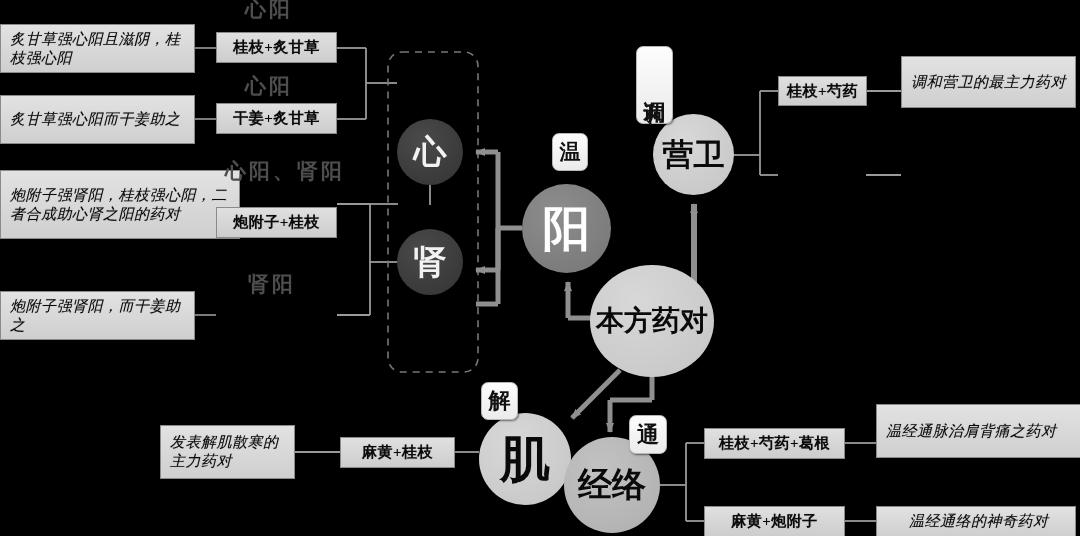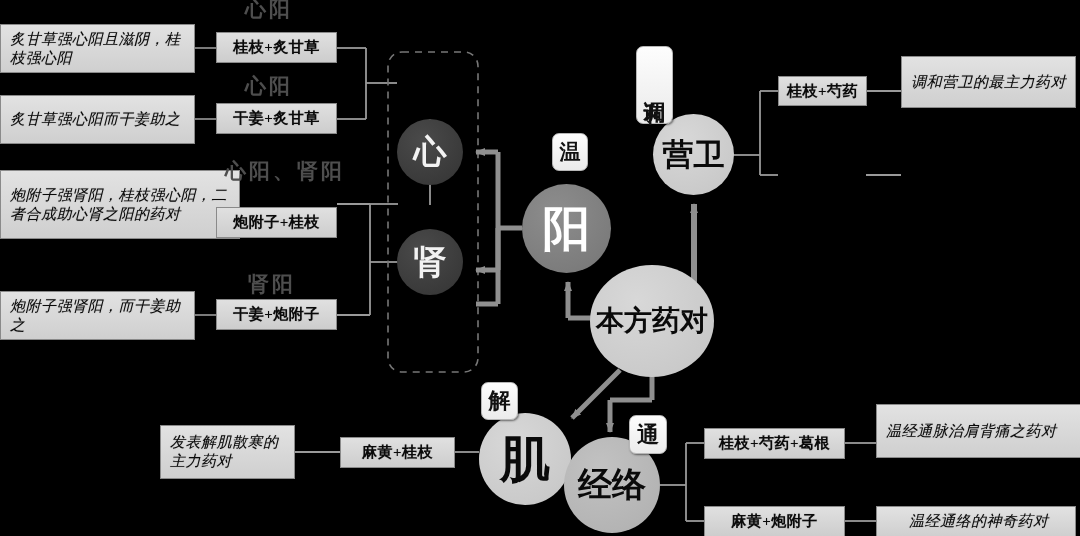--- a/index.html
+++ b/index.html
@@ -204,21 +204,20 @@
   <div class="ghost-label" style="left:245px;top:72px;">心阳</div>
   <div class="ghost-label" style="left:225px;top:157px;">心阳、肾阳</div>
   <div class="ghost-label" style="left:248px;top:270px;">肾阳</div>
 
   <div class="box pair" style="left:216px;top:32px;width:121px;height:31px;">桂枝+炙甘草</div>
 
   <div class="box pair" style="left:216px;top:103px;width:121px;height:31px;">干姜+炙甘草</div>
 
   <div class="box pair" style="left:216px;top:188px;width:121px;height:31px;margin-top:19px;">炮附子+桂枝</div>
 
-  <div class="box pair" style="left:216px;top:299px;width:121px;height:31px;">干姜+炮附子</div>
 
   <div class="circle dark" style="left:397px;top:119px;width:66px;height:66px;font-size:33px;">心</div>
 
   <div class="circle dark" style="left:397px;top:229px;width:66px;height:66px;font-size:33px;">肾</div>
 
   <div class="circle mid" style="left:522px;top:184px;width:89px;height:89px;font-size:48px;">阳</div>
   <div class="badge" style="left:552px;top:133px;width:36px;height:38px;font-size:21px;">温</div>
 
   <div class="circle light" style="left:653px;top:114px;width:81px;height:81px;font-size:31px;line-height:1;flex-direction:column;">营卫</div>
   <div class="badge vert" style="left:636px;top:46px;width:37px;height:78px;font-size:22px;">调和</div>

